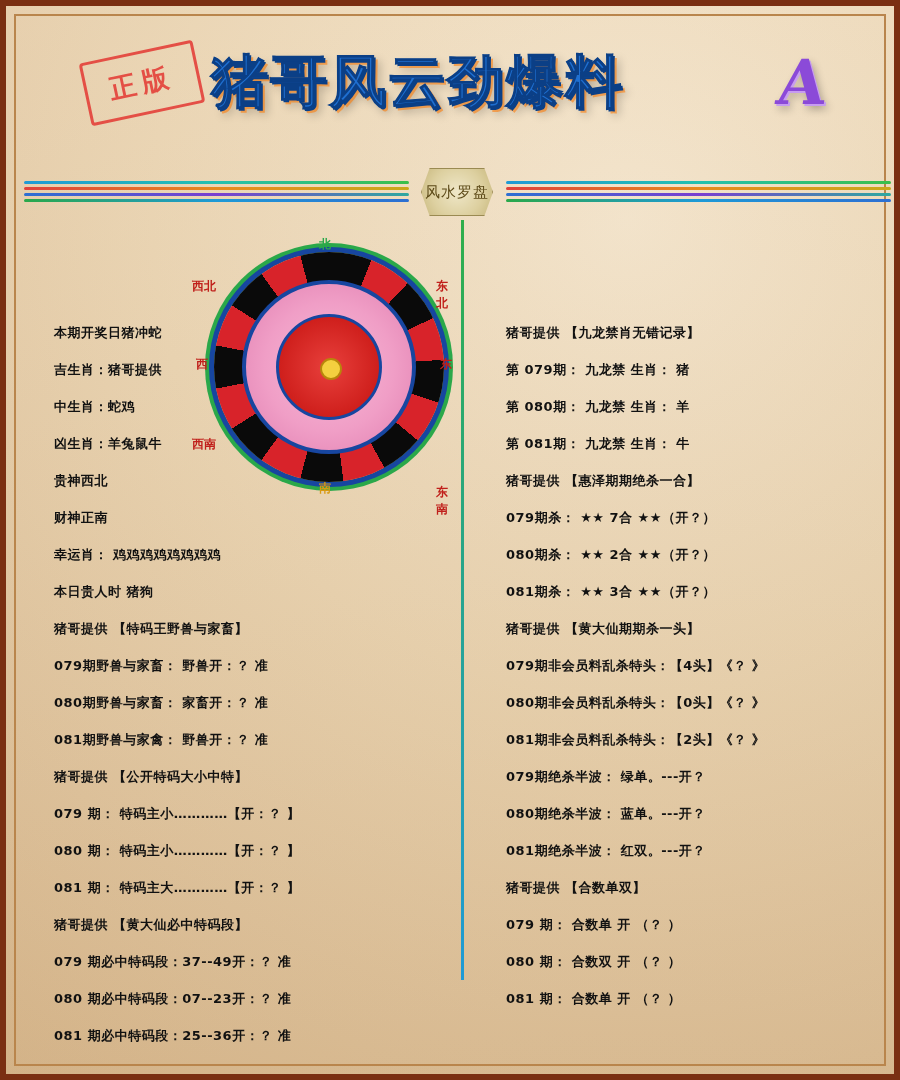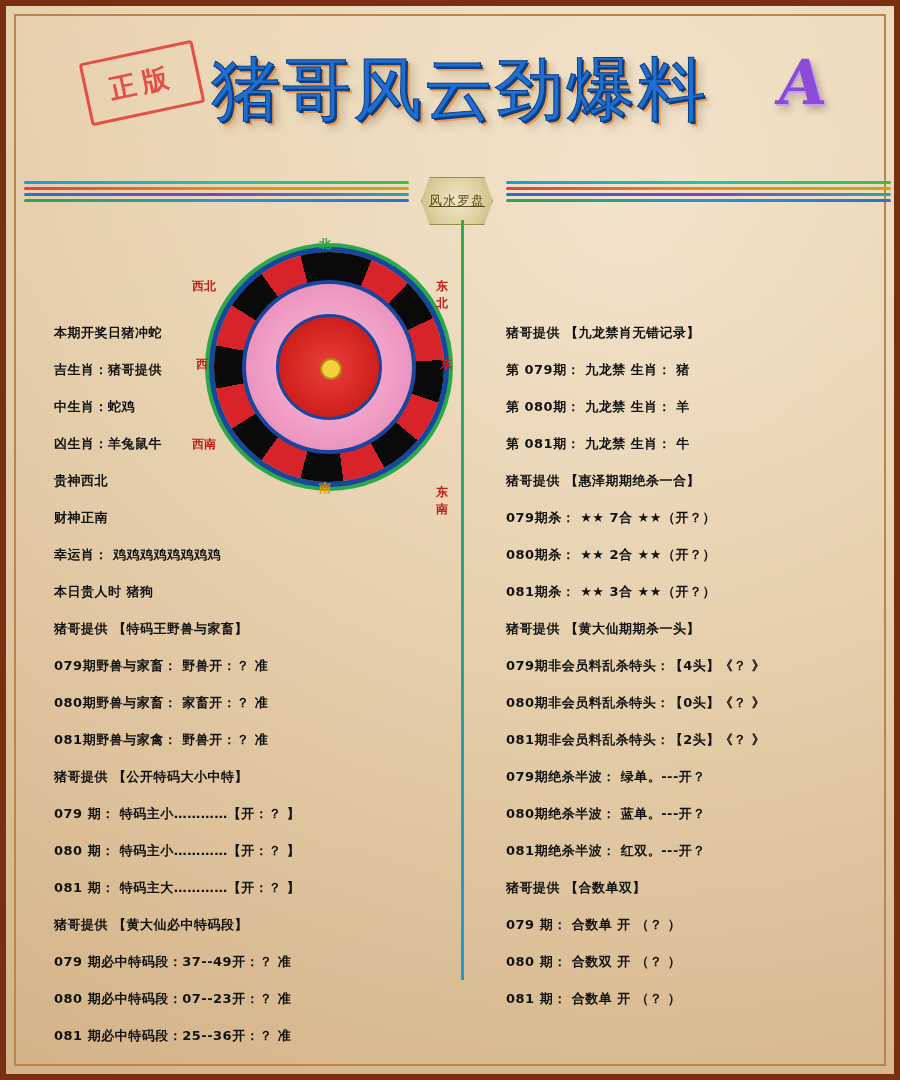--- a/index.html
+++ b/index.html
@@ -31,21 +31,21 @@
     position:absolute;left:78px;top:45px;width:110px;height:58px;
     border:3px solid #e4413a;border-radius:4px;
     transform:rotate(-12deg);
     display:flex;align-items:center;justify-content:center;
     color:#e4413a;font-size:27px;font-weight:bold;letter-spacing:6px;
     font-family:"DejaVu Serif","Liberation Serif",serif;
     opacity:.9;
   }
   .title{
     position:absolute;left:205px;top:38px;
-    font-size:69px;font-weight:normal;letter-spacing:2px;
+    font-size:57px;font-weight:bold;letter-spacing:2px;
     font-family:"DejaVu Serif","Liberation Serif",serif;
     color:#1f6fd0;
     -webkit-text-stroke:1px #0b3f86;
     text-shadow:
       2px 2px 0 #0b3f86,
       4px 4px 0 rgba(255,120,0,.55),
       6px 6px 10px rgba(0,0,0,.25);
   }
   .letter-a{
     position:absolute;left:772px;top:40px;
@@ -60,26 +60,26 @@
   .wave{position:absolute;height:26px;overflow:hidden;}
   .wave i{
     display:block;height:3px;margin-bottom:3px;border-radius:2px;
   }
   .wave .c1{background:linear-gradient(90deg,#1f9ad6,#24c0b0,#3bbf4a);}
   .wave .c2{background:linear-gradient(90deg,#e0413c,#e88a1e,#caa81c);}
   .wave .c3{background:linear-gradient(90deg,#2d6fd2,#7a3fd0,#2fa8a0);}
   .wave .c4{background:linear-gradient(90deg,#2aa84a,#1f9ad6,#2d6fd2);}
 
   .compass-badge{
-    position:absolute;left:415px;top:171px;width:70px;height:46px;
+    position:absolute;left:415px;top:162px;width:70px;height:46px;
     background:radial-gradient(circle,#efe7c8 0%,#ddd0a0 60%,#c9b97f 100%);
     clip-path:polygon(12% 0,88% 0,100% 50%,88% 100%,12% 100%,0 50%);
     border:1px solid #9a8a52;
     display:flex;align-items:center;justify-content:center;
-    font-size:13px;color:#5c4a18;letter-spacing:1px;text-decoration:underline;
+    font-size:15px;color:#5c4a18;letter-spacing:1px;
   }
 
   
   .divider{
     position:absolute;left:455px;top:214px;width:3px;height:760px;
     background:linear-gradient(180deg,#2fae4a,#1f9ad6);
   }
 
   
   .wheel-wrap{position:absolute;left:208px;top:246px;width:230px;height:230px;}

